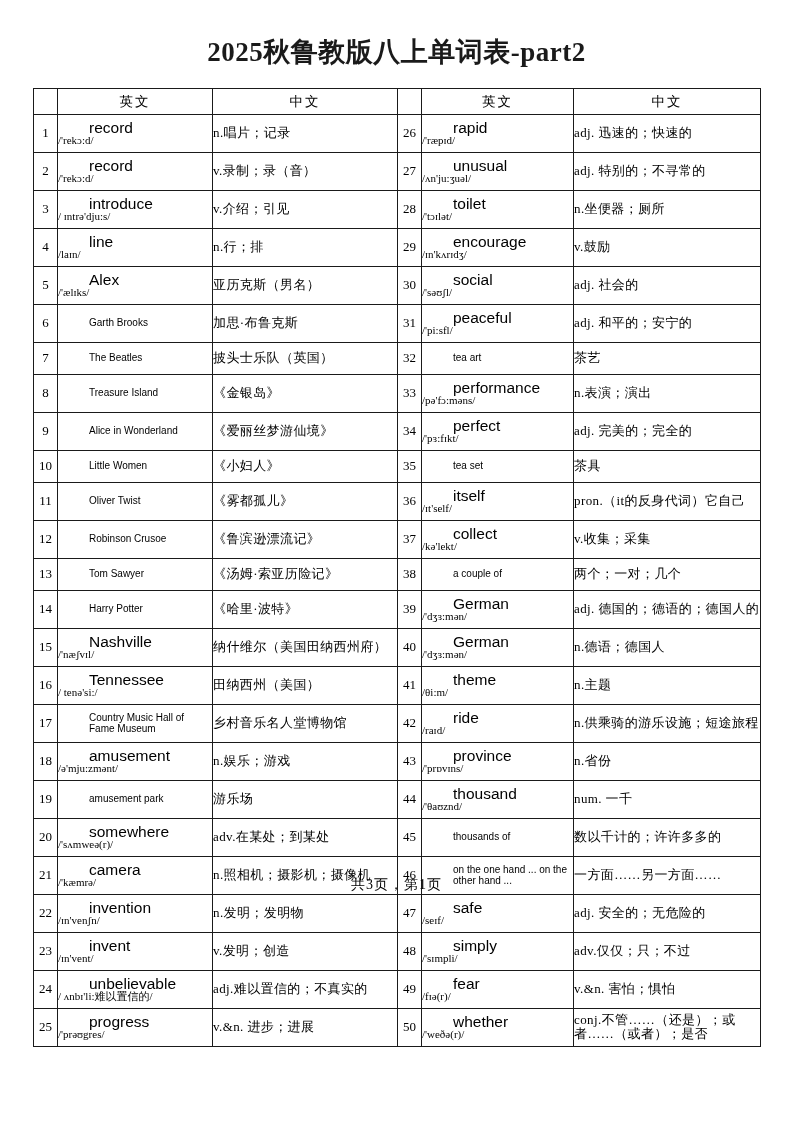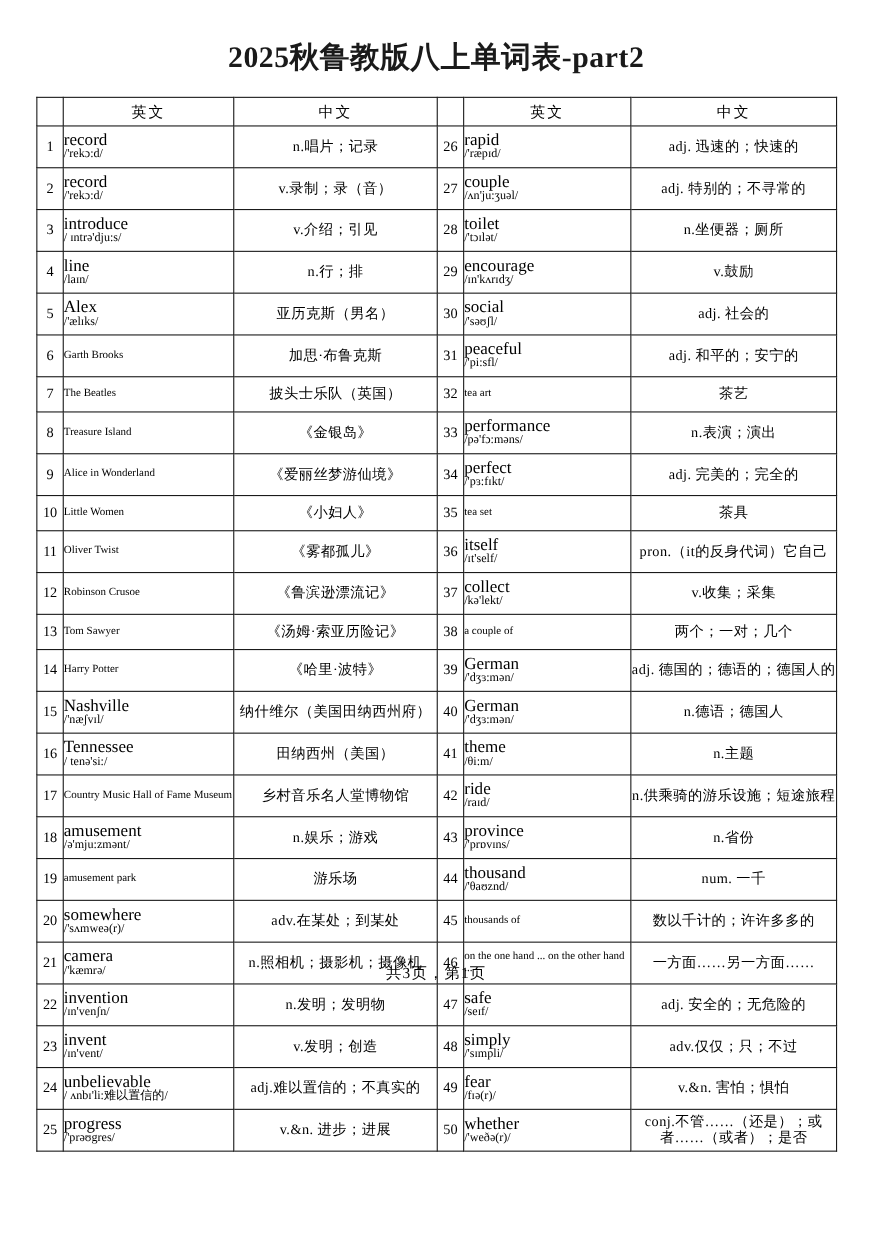--- a/index.html
+++ b/index.html
@@ -73,30 +73,31 @@
     font-size: 13.5px;
     font-family: "Liberation Serif", "DejaVu Serif", serif;
     padding: 0 1px;
   }
   .cell-en {
     padding: 1px 2px 1px 4px;
     text-align: left;
   }
   .cell-zh {
     padding: 1px 3px 1px 4px;
-    text-align: center;
+    text-align: left;
     font-size: 13px;
     letter-spacing: 0.4px;
   }
   .word {
     display: block;
-    font-family: Liberation Serif, serif;
+    font-family: Liberation Sans, sans-serif;
     font-size: 15.5px;
     line-height: 1.0;
     white-space: nowrap;
+    margin-left: 31px;
   }
   .word.phrase {
     font-size: 10px;
     white-space: normal;
     line-height: 1.15;
   }
   .ipa {
     display: block;
     font-family: Liberation Serif, serif;
     font-size: 11px;
@@ -161,21 +162,21 @@
           </tr>
           <tr class="r-tall">
             <td class="cell-num">2</td>
             <td class="cell-en">
               <span class="word">record</span>
               <span class="ipa">/'rekɔ:d/</span>
             </td>
             <td class="cell-zh">v.录制；录（音）</td>
             <td class="cell-num">27</td>
             <td class="cell-en">
-              <span class="word">couple</span>
+              <span class="word">unusual</span>
               <span class="ipa">/ʌn'ju:ʒuəl/</span>
             </td>
             <td class="cell-zh">adj. 特别的；不寻常的</td>
           </tr>
           <tr class="r-tall">
             <td class="cell-num">3</td>
             <td class="cell-en">
               <span class="word">introduce</span>
               <span class="ipa">/ ɪntrə'dju:s/</span>
             </td>

